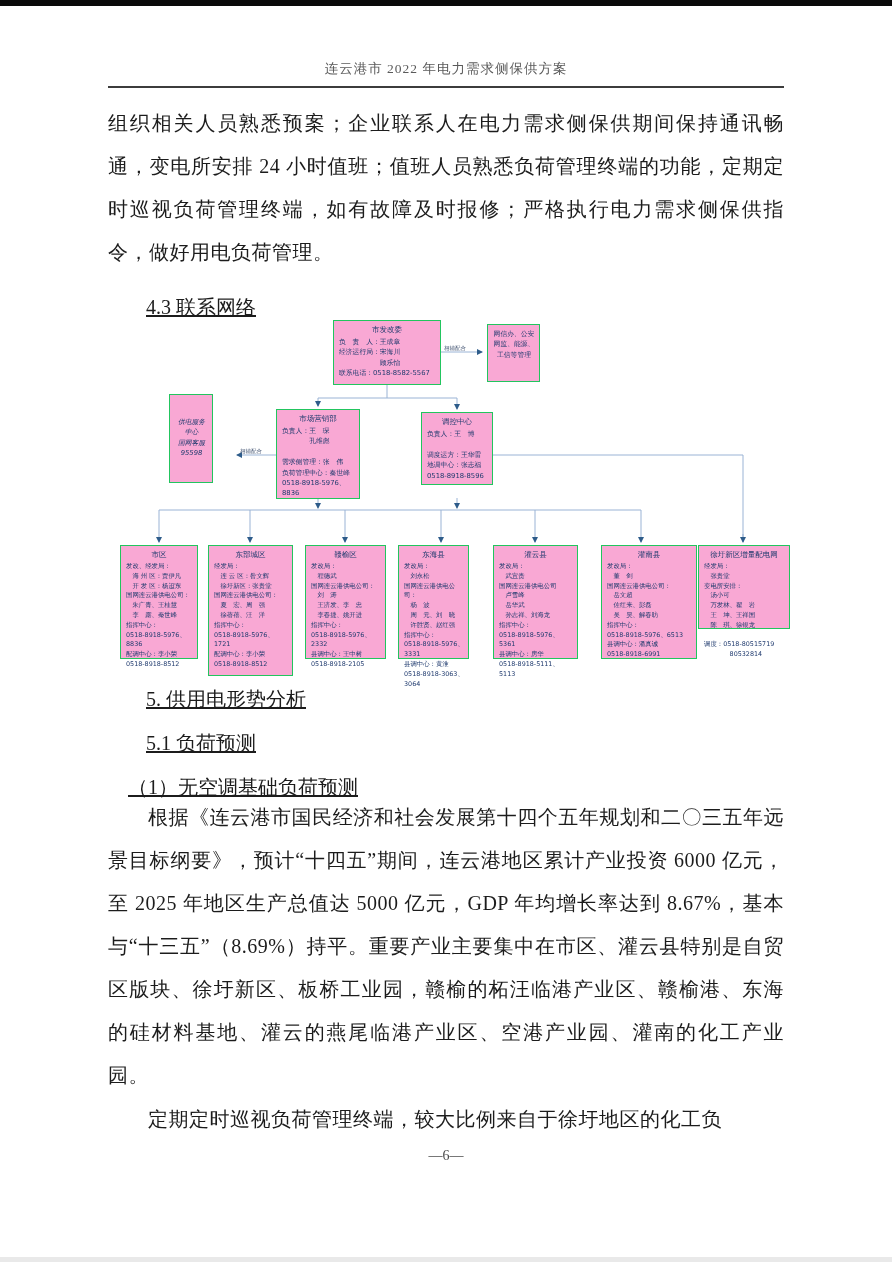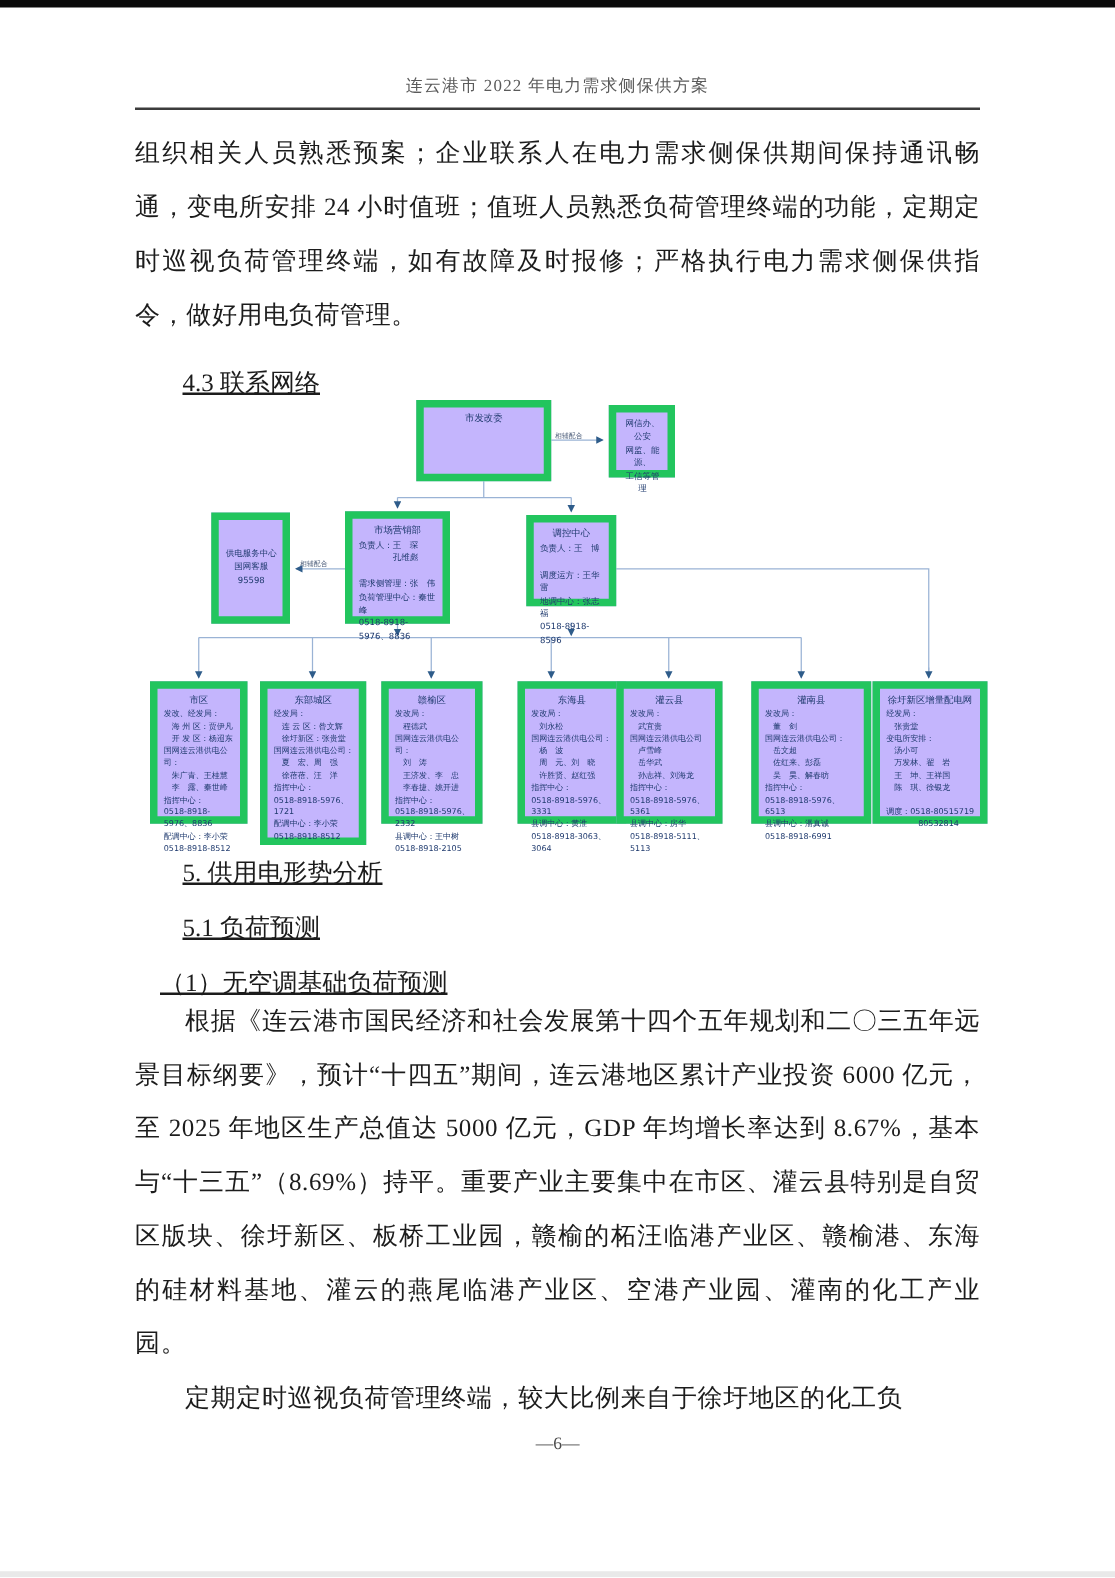--- a/index.html
+++ b/index.html
@@ -14,21 +14,21 @@
              text-align:justify;letter-spacing:0.5px;}
   .heading{position:absolute;left:108px;width:676px;font-size:20px;line-height:43px;text-decoration:underline;}
   .ind2{text-indent:2em;}
   .pl38{padding-left:38px;}
   .pl20{padding-left:20px;}
   .footer{position:absolute;left:108px;top:1148px;width:676px;text-align:center;
           font-size:14px;color:#4a4a4a;}
   
   .diagram{position:absolute;left:0;top:316px;width:892px;height:350px;}
   .diagram svg{position:absolute;left:0;top:0;}
-  .obox{position:absolute;background:#c4b5fd;border:6px solid #22c55e;color:#1f3a6e;
+  .obox{position:absolute;background:#f9a8d4;border:1px solid #22c55e;color:#1f3a6e;
         font-family:"DejaVu Sans",sans-serif;box-sizing:border-box;}
   .obox-title{text-align:center;font-size:7.5px;line-height:11px;padding-top:3px;}
   .olines{padding:2px 4px 2px 5px;font-size:6.8px;line-height:10.4px;white-space:pre-wrap;}
   .olines .line:empty::before{content:"\00a0";}
   .obox-center .olines{text-align:center;padding-top:4px;}
   .arrow-label{position:absolute;font-size:5.5px;color:#4a5b78;
                font-family:"DejaVu Sans",sans-serif;}
 </style>
 </head>
 <body>
@@ -69,27 +69,28 @@
         <line x1="535" y1="194" x2="535" y2="226" marker-end="url(#arr)"></line>
         <line x1="641" y1="194" x2="641" y2="226" marker-end="url(#arr)"></line>
       </g>
     </svg>
 
     <span class="arrow-label" style="left:444px;top:29px;">相辅配合</span>
     <span class="arrow-label" style="left:240px;top:132px;">相辅配合</span>
 
     <div class="obox" style="left:333px;top:4px;width:108px;height:65px;">
       <div class="obox-title">市发改委</div>
+      <div class="olines"><div class="line">负　责　人：王成章</div><div class="line">经济运行局：宋海川</div><div class="line">　　　　　　顾乐怡</div><div class="line">联系电话：0518-8582-5567</div></div>
     </div>
 
     <div class="obox obox-center" style="left:487px;top:8px;width:53px;height:58px;">
       <div class="olines"><div class="line">网信办、公安</div><div class="line">网监、能源、</div><div class="line">工信等管理</div></div>
     </div>
 
-    <div class="obox obox-center" style="left:169px;top:94px;width:63px;height:89px;">
+    <div class="obox obox-center" style="left:169px;top:78px;width:44px;height:89px;font-style:italic;">
       <div class="olines" style="padding-top:22px;"><div class="line">供电服务中心</div><div class="line">国网客服</div><div class="line">95598</div></div>
     </div>
 
     <div class="obox" style="left:276px;top:93px;width:84px;height:90px;">
       <div class="obox-title">市场营销部</div>
       <div class="olines"><div class="line">负责人：王　琛</div><div class="line">　　　　孔维彪</div><div class="line"></div><div class="line">需求侧管理：张　伟</div><div class="line">负荷管理中心：秦世峰</div><div class="line">0518-8918-5976、8836</div></div>
     </div>
 
     <div class="obox" style="left:421px;top:96px;width:72px;height:73px;">
       <div class="obox-title">调控中心</div>
@@ -101,33 +102,33 @@
       <div class="olines" style="font-size:6.4px;line-height:9.8px;"><div class="line">发改、经发局：</div><div class="line">　海 州 区：贾伊凡</div><div class="line">　开 发 区：杨迢东</div><div class="line">国网连云港供电公司：</div><div class="line">　朱广青、王桂慧</div><div class="line">　李　露、秦世峰</div><div class="line">指挥中心：</div><div class="line">0518-8918-5976、8836</div><div class="line">配调中心：李小荣</div><div class="line">0518-8918-8512</div></div>
     </div>
     <div class="obox" style="left:208px;top:229px;width:85px;height:131px;">
       <div class="obox-title">东部城区</div>
       <div class="olines" style="font-size:6.4px;line-height:9.8px;"><div class="line">经发局：</div><div class="line">　连 云 区：昝文辉</div><div class="line">　徐圩新区：张贵堂</div><div class="line">国网连云港供电公司：</div><div class="line">　夏　宏、周　强</div><div class="line">　徐蓓蓓、汪　洋</div><div class="line">指挥中心：</div><div class="line">0518-8918-5976、1721</div><div class="line">配调中心：李小荣</div><div class="line">0518-8918-8512</div></div>
     </div>
     <div class="obox" style="left:305px;top:229px;width:81px;height:114px;">
       <div class="obox-title">赣榆区</div>
       <div class="olines" style="font-size:6.4px;line-height:9.8px;"><div class="line">发改局：</div><div class="line">　程德武</div><div class="line">国网连云港供电公司：</div><div class="line">　刘　涛</div><div class="line">　王济发、李　忠</div><div class="line">　李春捷、姚开进</div><div class="line">指挥中心：</div><div class="line">0518-8918-5976、2332</div><div class="line">县调中心：王中树</div><div class="line">0518-8918-2105</div></div>
     </div>
-    <div class="obox" style="left:398px;top:229px;width:87px;height:114px;margin-left:16px;">
+    <div class="obox" style="left:398px;top:229px;width:71px;height:114px;">
       <div class="obox-title">东海县</div>
       <div class="olines" style="font-size:6.4px;line-height:9.8px;"><div class="line">发改局：</div><div class="line">　刘永松</div><div class="line">国网连云港供电公司：</div><div class="line">　杨　波</div><div class="line">　周　元、刘　晓</div><div class="line">　许胜贤、赵红强</div><div class="line">指挥中心：</div><div class="line">0518-8918-5976、3331</div><div class="line">县调中心：黄淮</div><div class="line">0518-8918-3063、3064</div></div>
     </div>
     <div class="obox" style="left:493px;top:229px;width:85px;height:114px;">
       <div class="obox-title">灌云县</div>
       <div class="olines" style="font-size:6.4px;line-height:9.8px;"><div class="line">发改局：</div><div class="line">　武宜贵</div><div class="line">国网连云港供电公司</div><div class="line">　卢雪峰</div><div class="line">　岳华武</div><div class="line">　孙志祥、刘海龙</div><div class="line">指挥中心：</div><div class="line">0518-8918-5976、5361</div><div class="line">县调中心：房华</div><div class="line">0518-8918-5111、5113</div></div>
     </div>
     <div class="obox" style="left:601px;top:229px;width:96px;height:114px;">
       <div class="obox-title">灌南县</div>
       <div class="olines" style="font-size:6.4px;line-height:9.8px;"><div class="line">发改局：</div><div class="line">　董　剑</div><div class="line">国网连云港供电公司：</div><div class="line">　岳文超</div><div class="line">　佐红来、彭磊</div><div class="line">　吴　昊、解春昉</div><div class="line">指挥中心：</div><div class="line">0518-8918-5976、6513</div><div class="line">县调中心：潘真诚</div><div class="line">0518-8918-6991</div></div>
     </div>
-    <div class="obox" style="left:698px;top:229px;width:92px;height:114px;">
+    <div class="obox" style="left:698px;top:229px;width:92px;height:84px;">
       <div class="obox-title">徐圩新区增量配电网</div>
       <div class="olines" style="font-size:6.4px;line-height:9.8px;"><div class="line">经发局：</div><div class="line">　张贵堂</div><div class="line">变电所安排：</div><div class="line">　汤小可</div><div class="line">　万发林、翟　岩</div><div class="line">　王　坤、王祥国</div><div class="line">　陈　琪、徐银龙</div><div class="line"></div><div class="line">调度：0518-80515719</div><div class="line">　　　　80532814</div></div>
     </div>
   </div>
 
   <div class="heading pl38" style="top:678px;">5.  供用电形势分析</div>
   <div class="heading pl38" style="top:722px;">5.1 负荷预测</div>
   <div class="heading pl20" style="top:766px;">（1）无空调基础负荷预测</div>
 
   <div class="body-text ind2" style="top:796px;">根据《连云港市国民经济和社会发展第十四个五年规划和二〇三五年远景目标纲要》，预计“十四五”期间，连云港地区累计产业投资 6000 亿元，至 2025 年地区生产总值达 5000 亿元，GDP 年均增长率达到 8.67%，基本与“十三五”（8.69%）持平。重要产业主要集中在市区、灌云县特别是自贸区版块、徐圩新区、板桥工业园，赣榆的柘汪临港产业区、赣榆港、东海的硅材料基地、灌云的燕尾临港产业区、空港产业园、灌南的化工产业园。</div>

